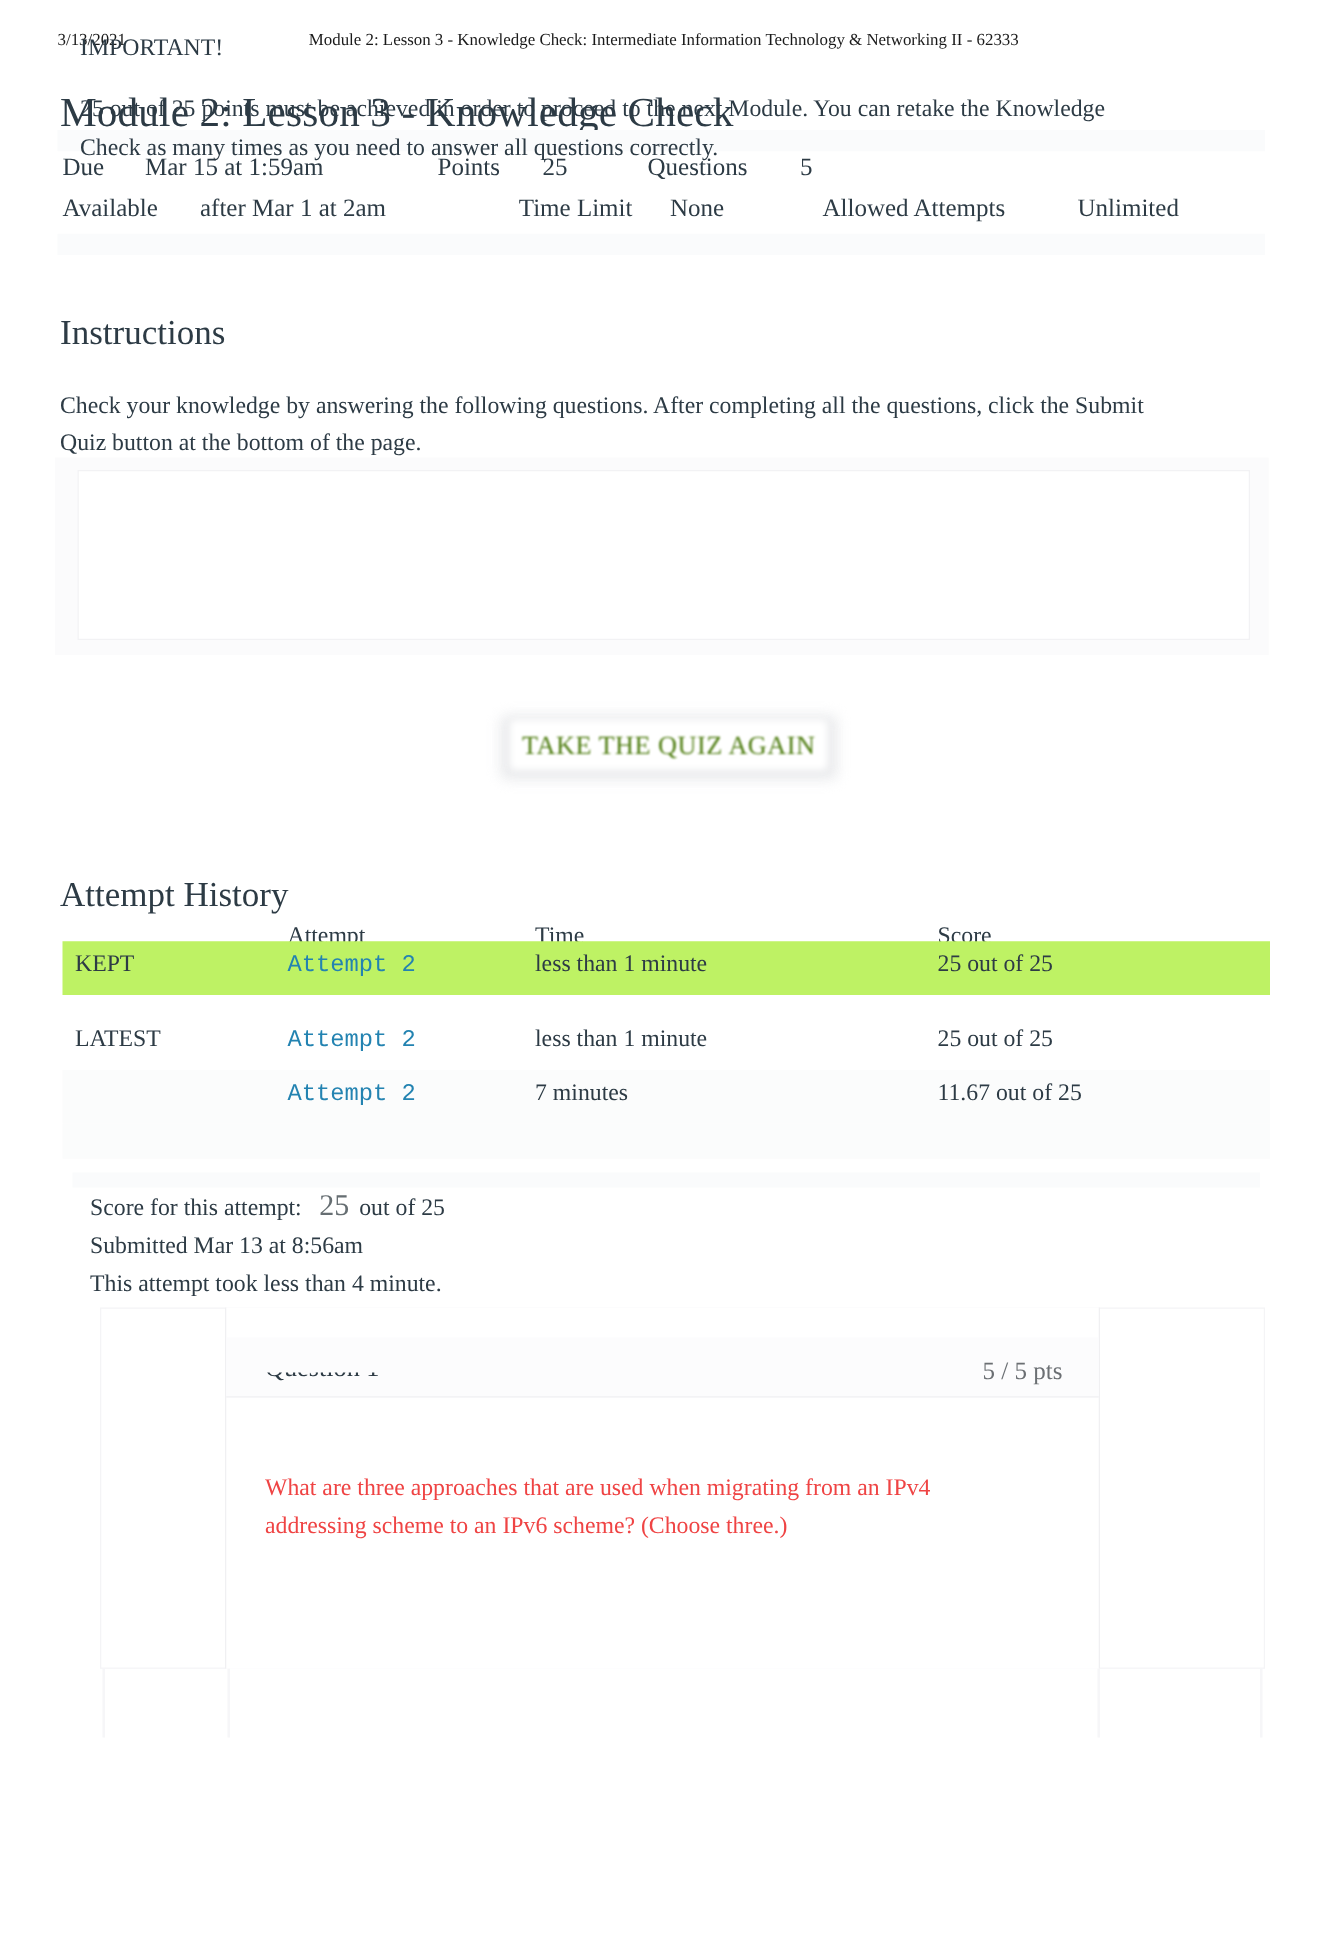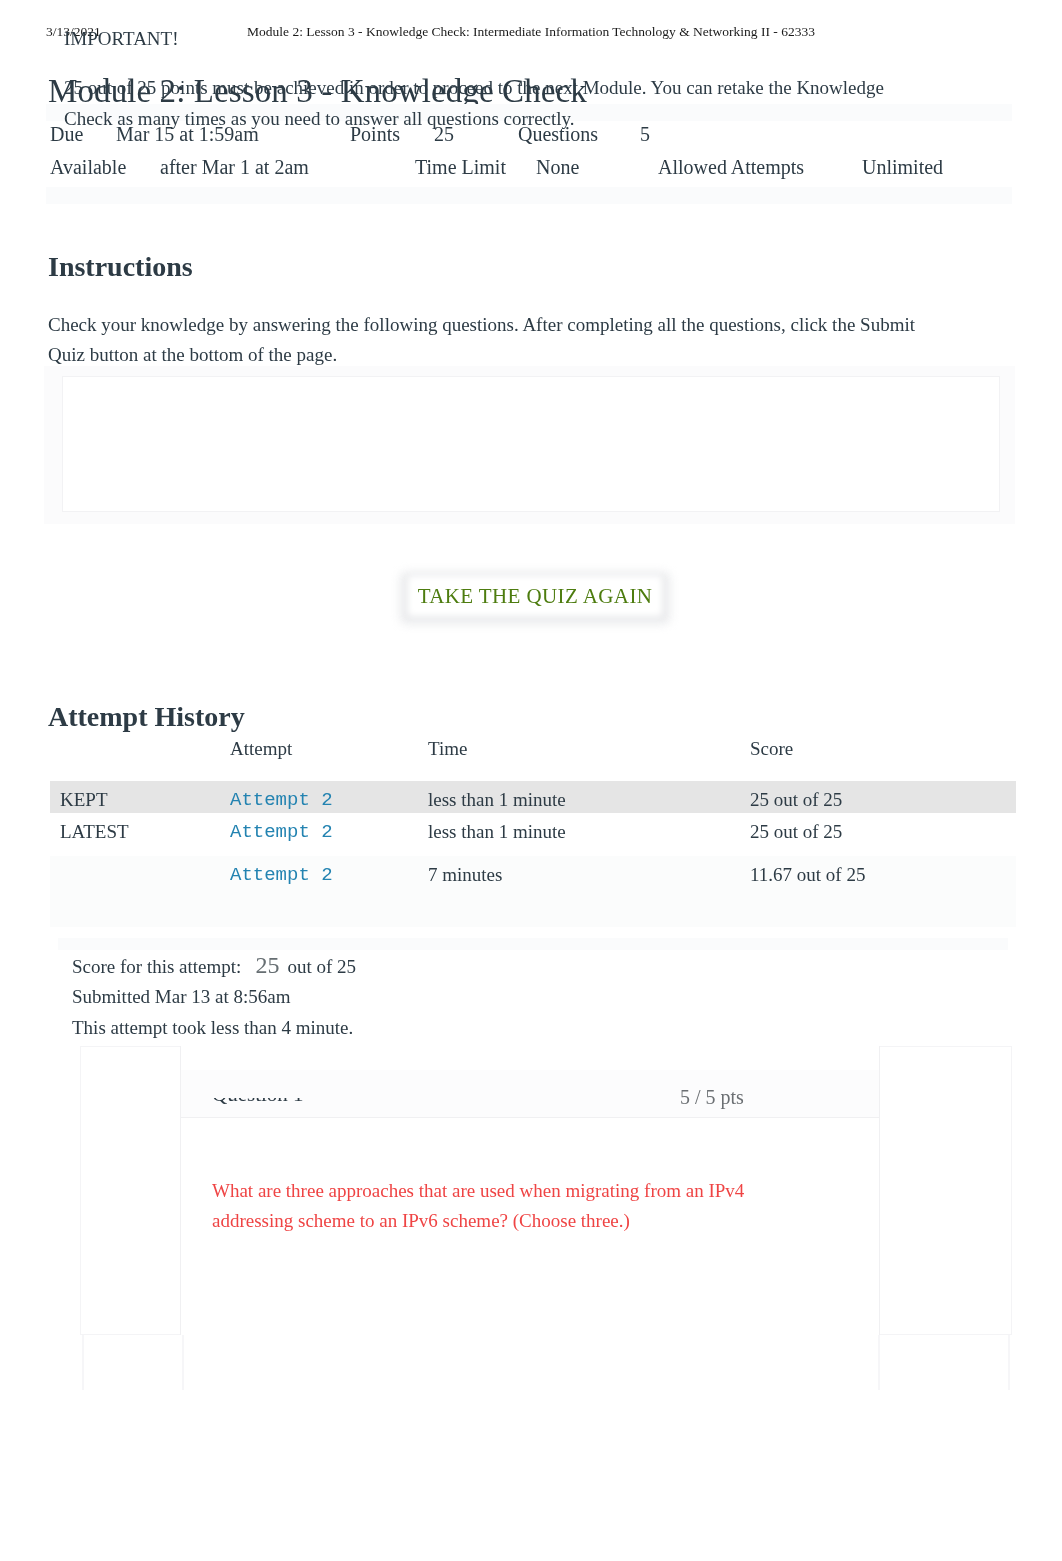--- a/index.html
+++ b/index.html
@@ -91,21 +91,21 @@
   .qh-cell {
     position: absolute;
     top: 0;
   }
 
   
   .section-heading {
     position: absolute;
     left: 48px;
     font-size: 28px;
-    font-weight: bold;
+    font-weight: normal;
     color: #2d3b45;
     white-space: nowrap;
   }
   #instructions-heading { top: 228px; }
   #attempt-history-heading { top: 678px; }
 
   
   .instructions-body {
     position: absolute;
     top: 291px;
@@ -207,21 +207,21 @@
     font-size: 19px;
     color: #2d3b45;
   }
   .at-row {
     position: absolute;
     left: 0;
     width: 966px;
     height: 43px;
   }
   .at-row.head { top: 0; }
-  .at-row.r1   { top: 51px;  background: #e5e5e5; }
+  .at-row.r1   { top: 23px;  background: #bef264; }
   .at-row.r2   { top: 83px;  background: #ffffff; }
   .at-row.r3   { top: 126px; background: #fbfcfc; }
   .at-row.r4   { top: 169px; height: 28px; background: #fbfcfc; }
   .at-cell {
     position: absolute;
     top: 8px;
     white-space: nowrap;
   }
   .at-c-kept    { left: 10px; }
   .at-c-attempt { left: 180px; }
@@ -315,20 +315,21 @@
     left: 0;
     font-size: 21px;
     color: #2d3b45;
     white-space: nowrap;
   }
   .question-points {
     position: absolute;
     top: 1086px;
     left: 680px;
     width: 170px;
+    text-align: right;
     font-size: 20px;
     color: #6b6f73;
     white-space: nowrap;
   }
   .question-text {
     position: absolute;
     top: 1176px;
     left: 212px;
     width: 600px;
     font-size: 19px;

